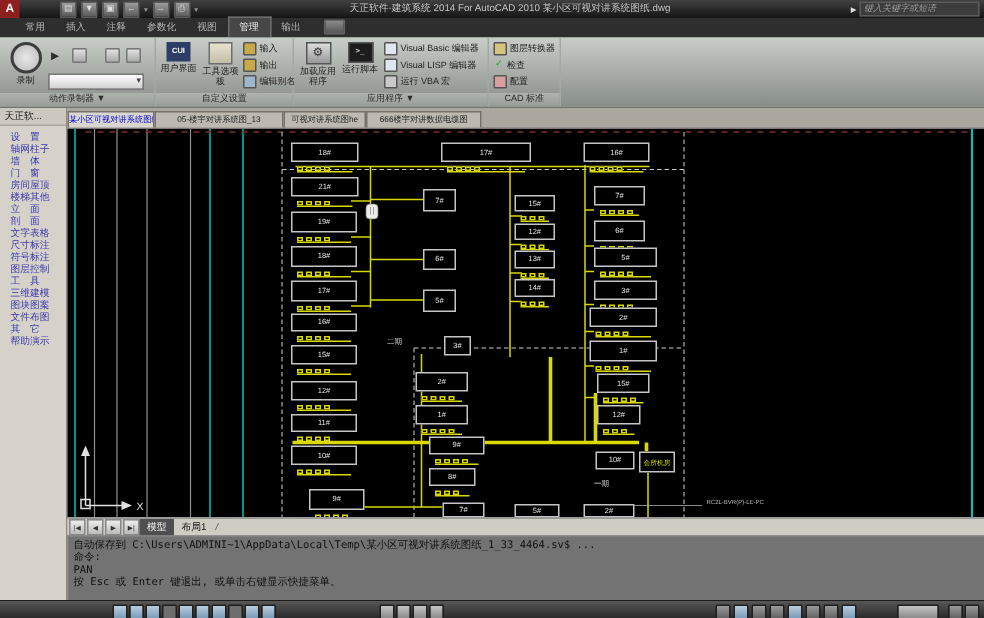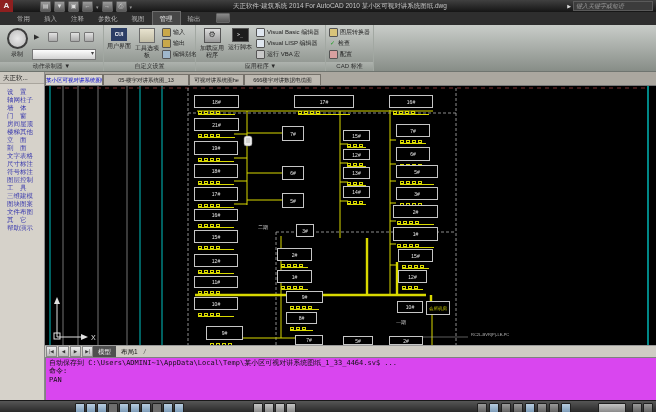--- a/index.html
+++ b/index.html
@@ -84,21 +84,21 @@
   
   .laybar{position:absolute;left:45px;top:345px;width:611px;height:12px;background:#cfccc4;
           border-top:1px solid #999;display:flex;align-items:center;font-size:6.5px;
           box-sizing:border-box;}
   .lnav{width:9px;height:9px;border:1px solid #888;background:linear-gradient(#eee,#bbb);
         font-size:4.5px;line-height:9px;text-align:center;color:#333;margin-left:1px;}
   .ltab{padding:0 5px;height:11px;line-height:11px;color:#111;}
   .ltab.model{background:#4f4f4f;color:#f2f2f2;}
   .lslash{color:#555;font-style:italic;padding:0 1px;}
   
-  .cmd{position:absolute;left:45px;top:357px;width:611px;height:43px;background:#d946ef;
+  .cmd{position:absolute;left:45px;top:357px;width:611px;height:43px;background:#737373;
        border-top:1px solid #808080;border-left:1px solid #808080;box-sizing:border-box;
        font-family:"DejaVu Sans Mono",monospace;font-size:7px;line-height:8.4px;
        color:#111;padding:1px 0 0 3px;overflow:hidden;}
   .watermark{position:absolute;left:384px;top:372px;font-size:24px;font-weight:bold;
              color:#c5c5c5;opacity:.85;letter-spacing:-1px;white-space:nowrap;z-index:5;
              font-family:"Liberation Sans",sans-serif;}
   
   .statusbar{position:absolute;left:0;top:400px;width:656px;height:12px;
              background:linear-gradient(#565656,#2a2a2a);border-top:1px solid #1a1a1a;
              box-sizing:border-box;}
@@ -551,20 +551,21 @@
     <div class="lnav">▶|</div>
     <div class="ltab model">模型</div>
     <div class="ltab">布局1</div>
     <span class="lslash">/</span>
   </div>
 
   <div class="cmd" id="cmd">
       <div>自动保存到 C:\Users\ADMINI~1\AppData\Local\Temp\某小区可视对讲系统图纸_1_33_4464.sv$ ...</div>
       <div>命令:</div>
       <div>PAN</div>
+      <div>按 Esc 或 Enter 键退出, 或单击右键显示快捷菜单。</div>
     </div>
 
 
   <div class="statusbar" id="statusbar">
       <div class="stic" style="left: 75px; background: linear-gradient(rgb(184, 205, 224), rgb(125, 156, 184));"></div>
       <div class="stic" style="left: 86px; background: linear-gradient(rgb(184, 205, 224), rgb(125, 156, 184));"></div>
       <div class="stic" style="left: 97px; background: linear-gradient(rgb(184, 205, 224), rgb(125, 156, 184));"></div>
       <div class="stic" style="left: 108px; background: rgb(110, 110, 110);"></div>
       <div class="stic" style="left: 119px; background: linear-gradient(rgb(184, 205, 224), rgb(125, 156, 184));"></div>
       <div class="stic" style="left: 130px; background: linear-gradient(rgb(184, 205, 224), rgb(125, 156, 184));"></div>

